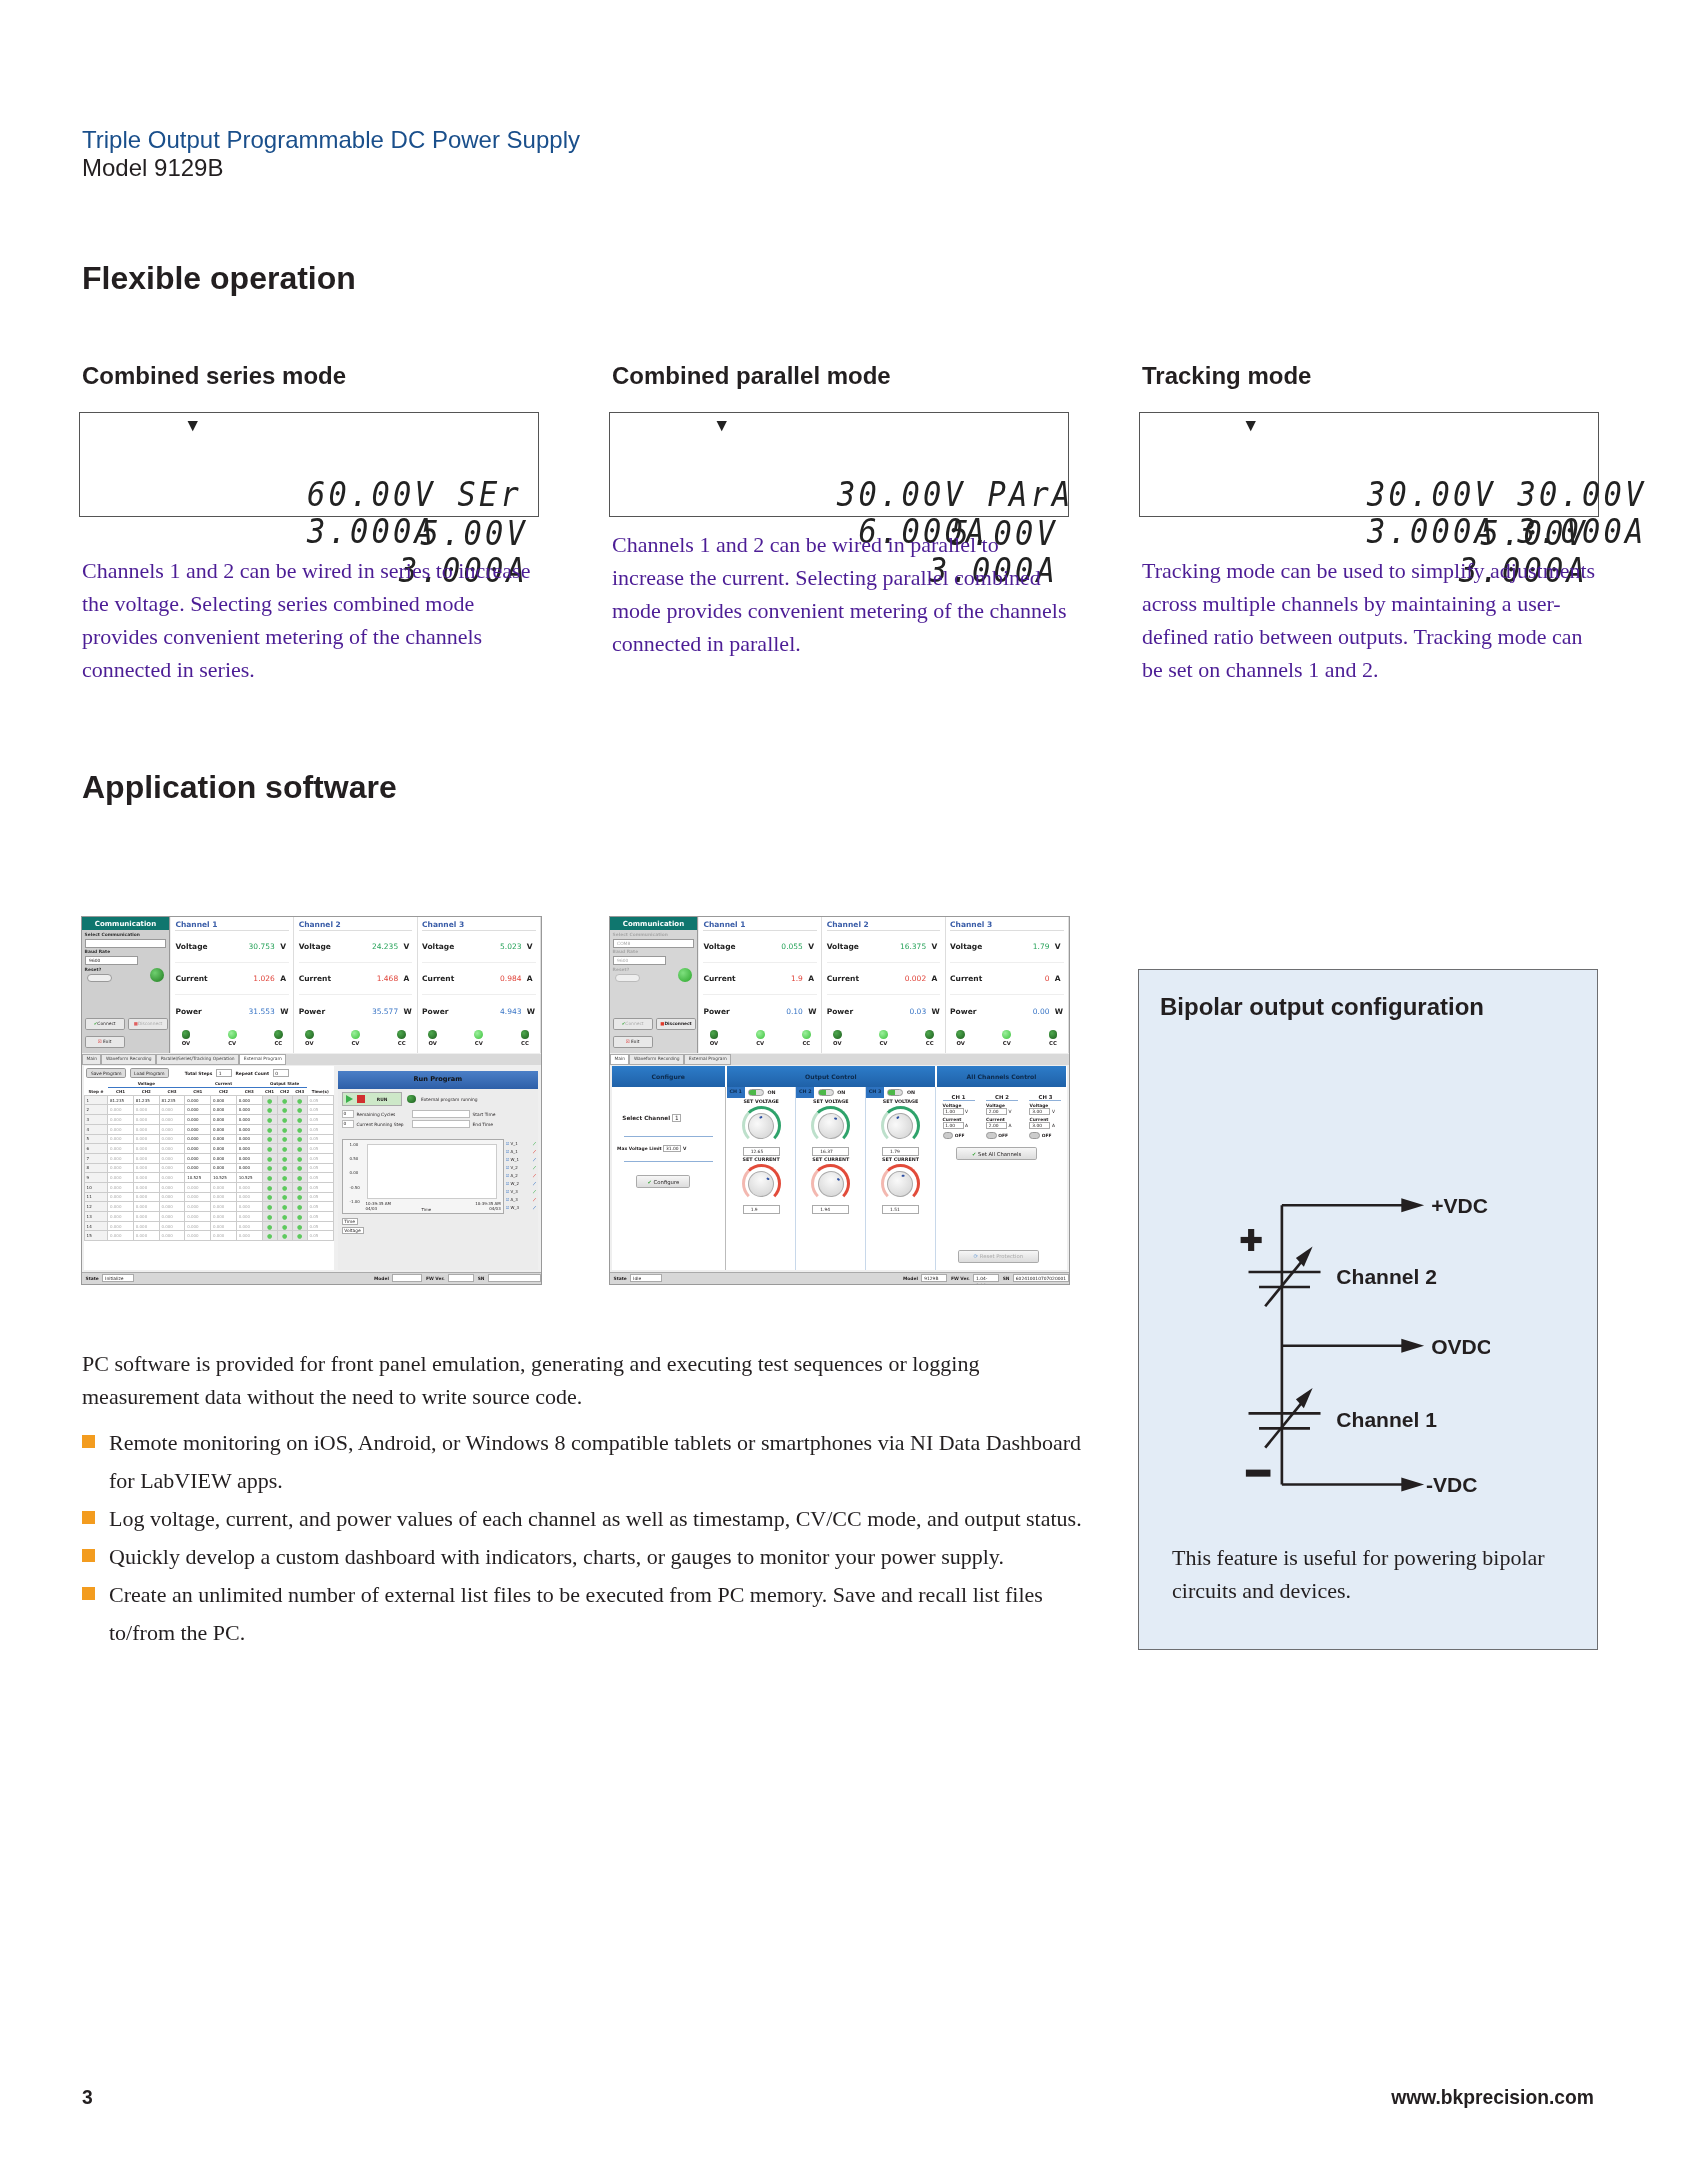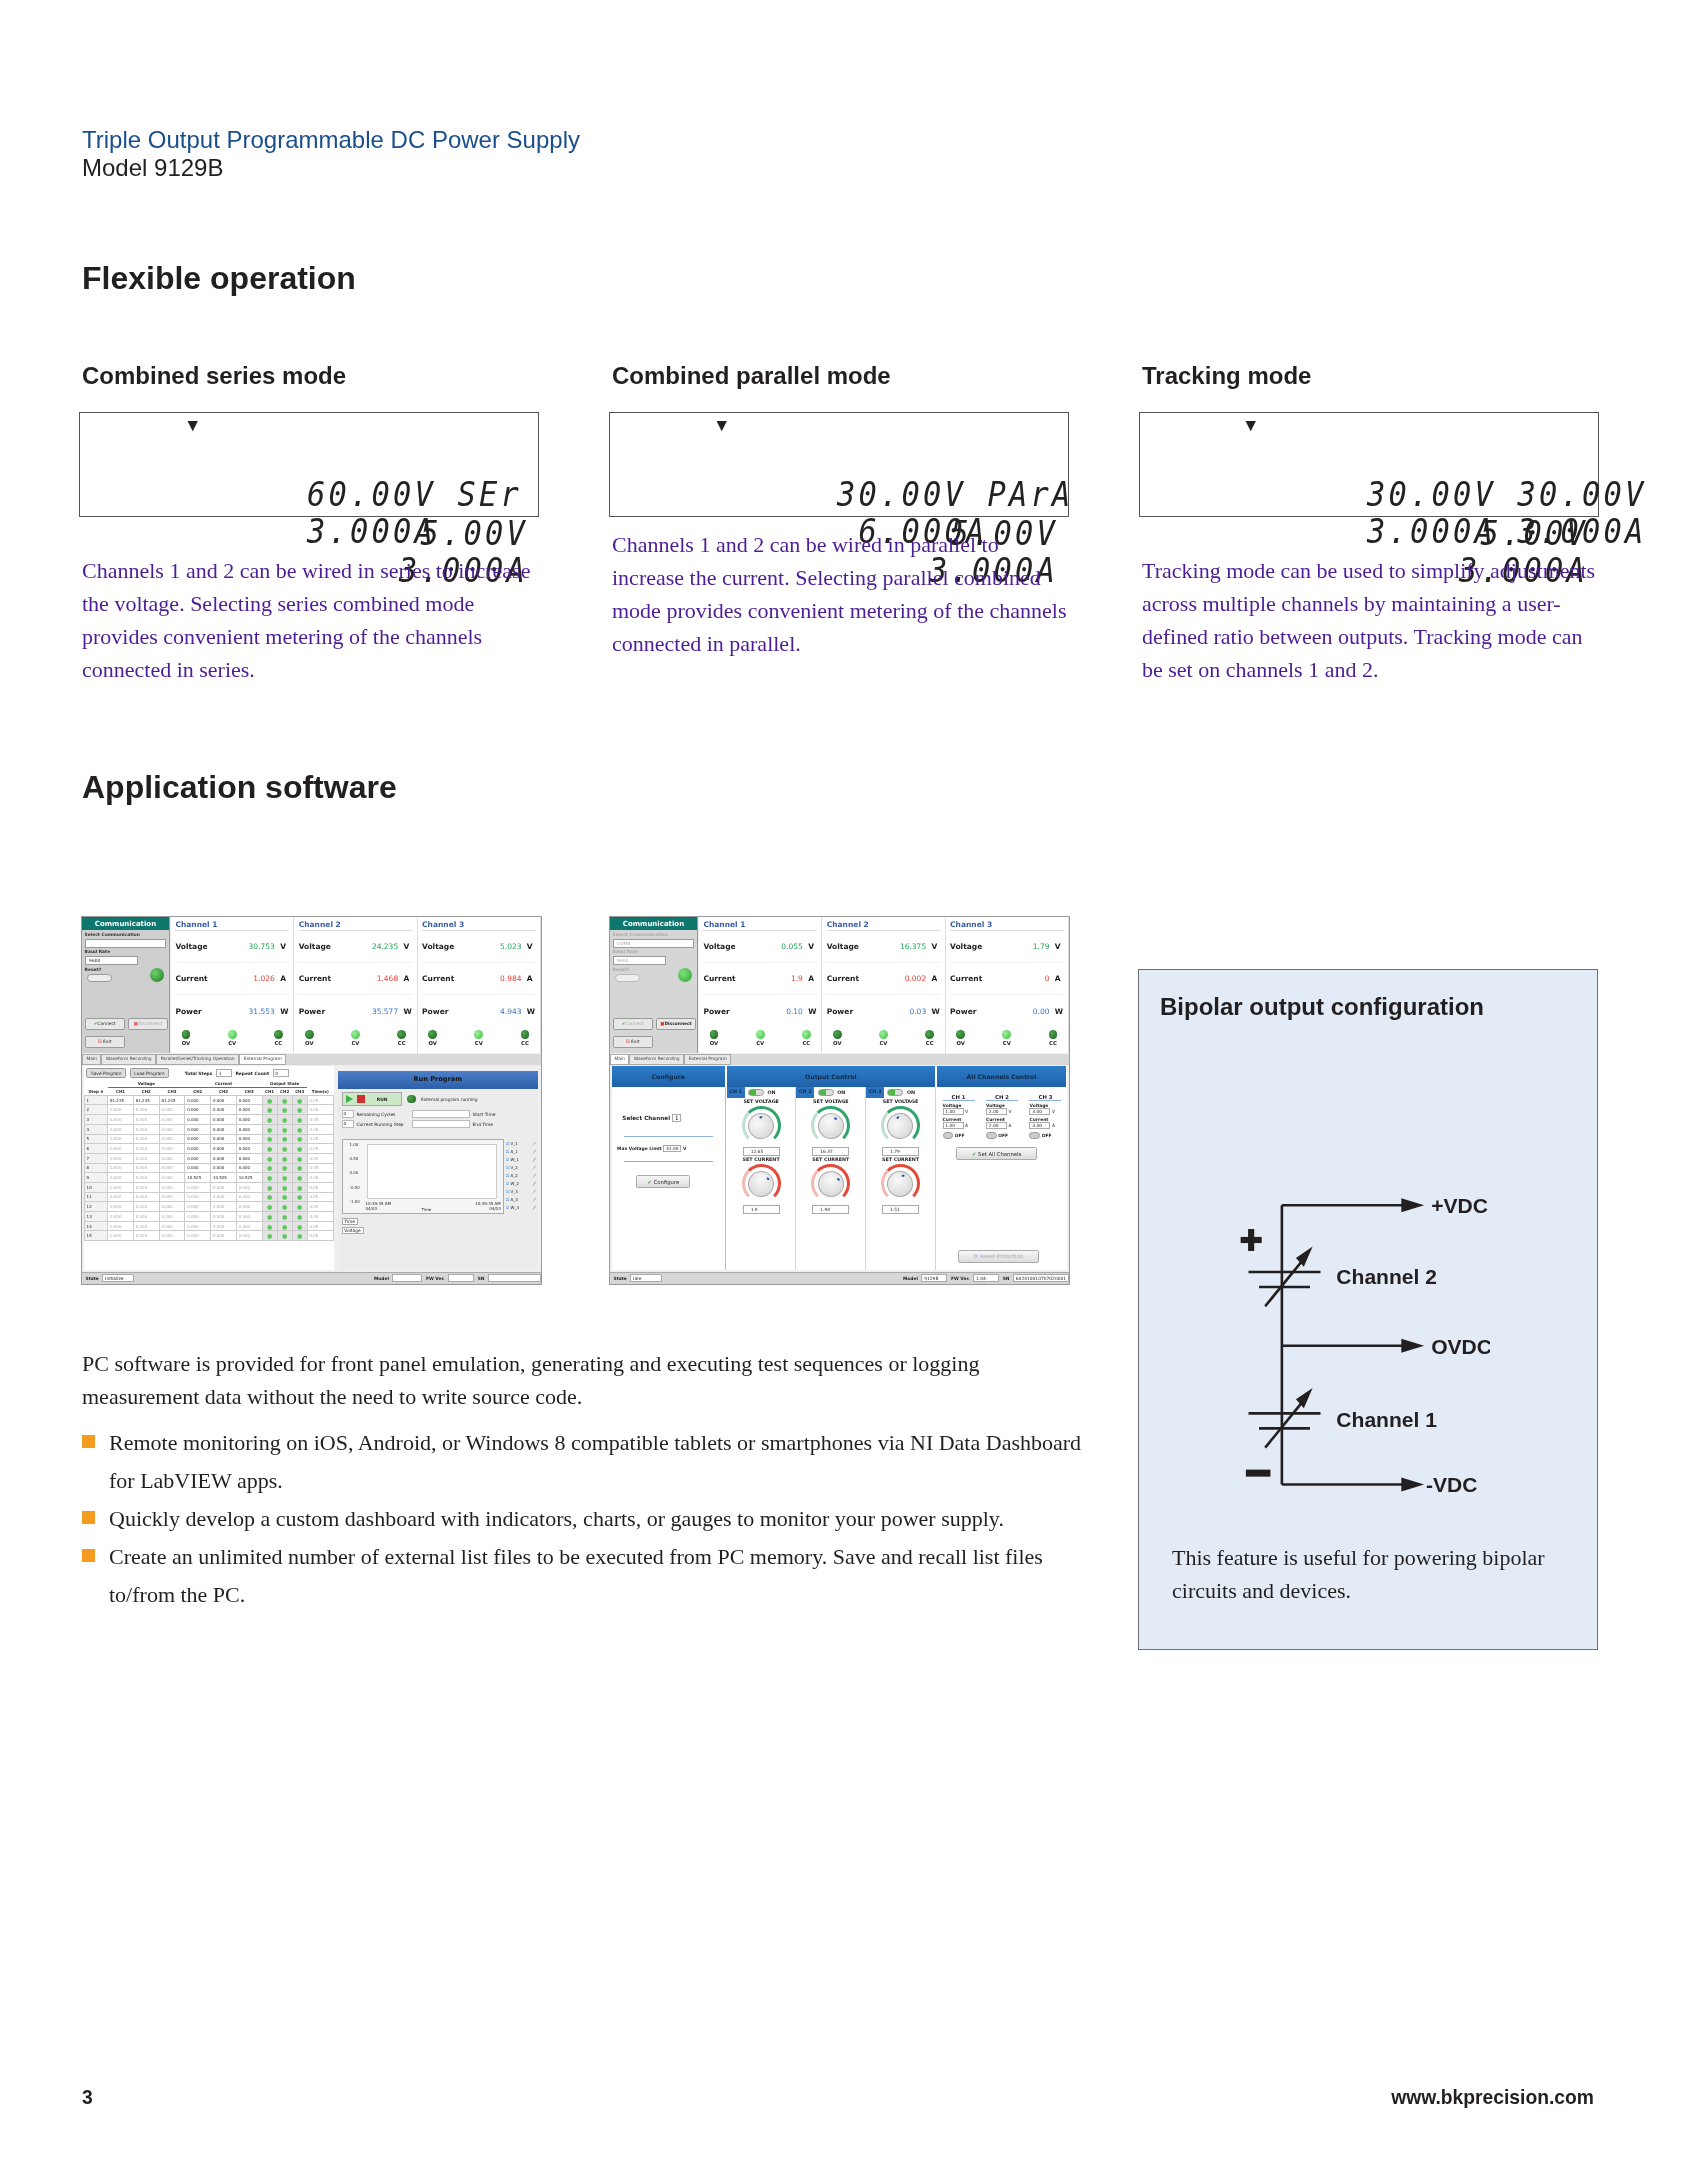--- a/index.html
+++ b/index.html
@@ -848,19 +848,20 @@
       <text x="145" y="138">Channel 2</text>
       <text x="145" y="300">Channel 1</text>
     </g>
   </svg>
   <div class="bp-foot">This feature is useful for powering bipolar circuits and devices.</div>
 </div>
 
 <div class="abs intro">PC software is provided for front panel emulation, generating and executing test sequences or logging measurement data without the need to write source code.</div>
 <ul class="abs bullets" id="bullets">
     <li><span class="sq" style="background: rgb(243, 156, 31);"></span><span>Remote monitoring on iOS, Android, or Windows 8 compatible tablets or smartphones via NI Data Dashboard for LabVIEW apps.</span></li>
+    <li><span class="sq" style="background: rgb(243, 156, 31);"></span><span>Log voltage, current, and power values of each channel as well as timestamp, CV/CC mode, and output status.</span></li>
     <li><span class="sq" style="background: rgb(243, 156, 31);"></span><span>Quickly develop a custom dashboard with indicators, charts, or gauges to monitor your power supply.</span></li>
     <li><span class="sq" style="background: rgb(243, 156, 31);"></span><span>Create an unlimited number of external list files to be executed from PC memory. Save and recall list files to/from the PC.</span></li>
   </ul>
 
 <div class="abs footer-page">3</div>
 <div class="abs footer-url">www.bkprecision.com</div>
 
 
 </body></html>

